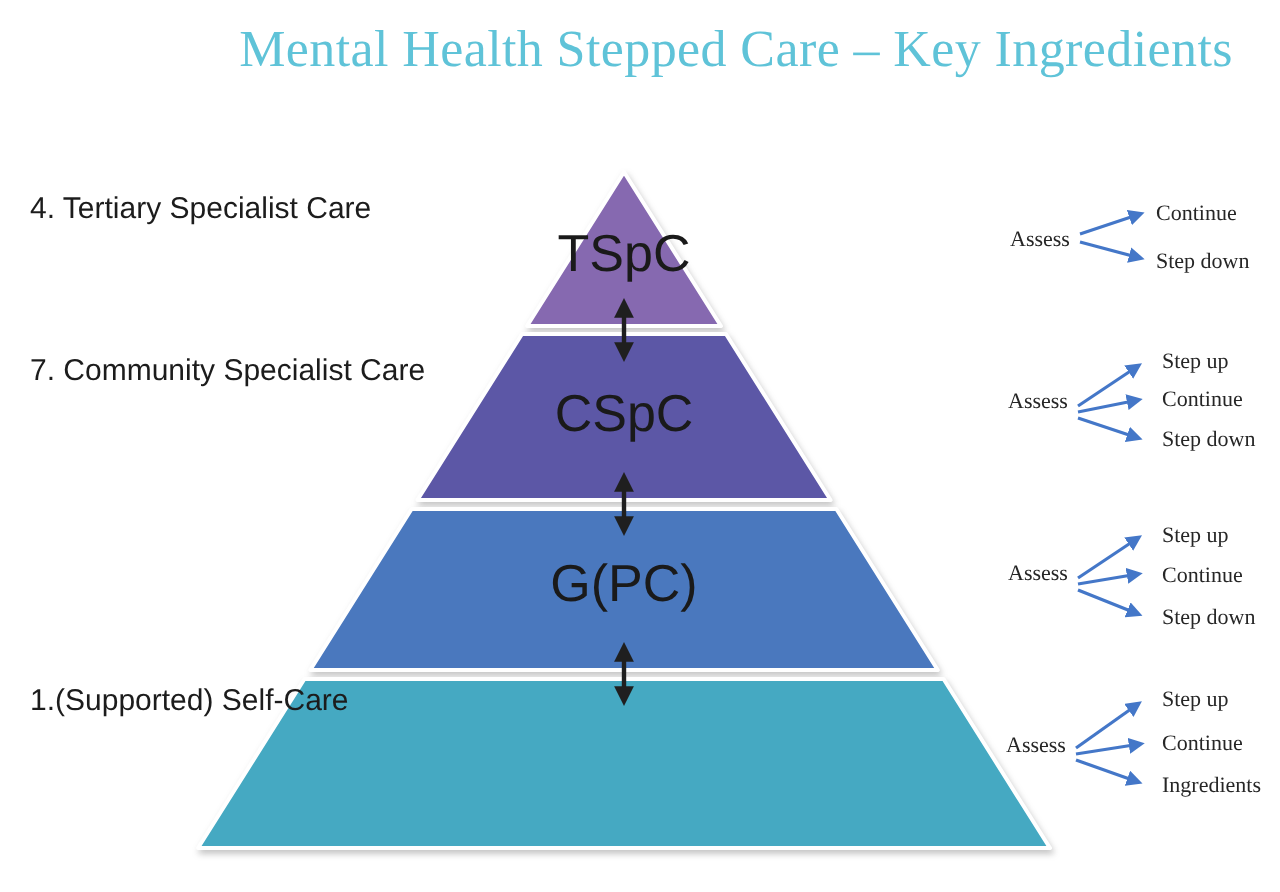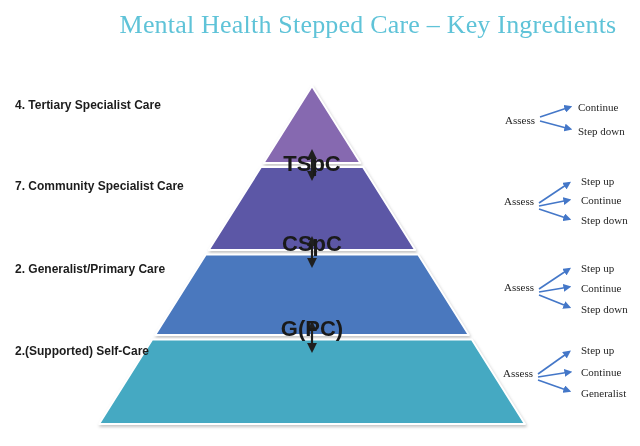--- a/index.html
+++ b/index.html
@@ -12,25 +12,25 @@
     text-align:center;font-family:"Liberation Serif", serif;font-weight:400;
     font-size:26px;color:#5fc3d8;letter-spacing:0.2px;padding-left:48px;
   }
   .pyr{position:absolute;left:0;top:0;}
   .pyr polygon{
     stroke:#ffffff;stroke-width:2;stroke-linejoin:round;
     filter:drop-shadow(1.5px 2px 1.5px rgba(90,90,90,0.35));
   }
   .side-label{
     position:absolute;left:15px;height:14px;line-height:14px;
-    font-size:12px;font-weight:700;color:#1c1c1c;white-space:nowrap;
+    font-size:15px;font-weight:400;color:#1c1c1c;white-space:nowrap;
   }
   .abbr{
     position:absolute;transform:translate(-50%,-50%);
-    font-size:22px;font-weight:700;color:#1a1a1a;white-space:nowrap;margin-top:37px;
+    font-size:26px;font-weight:400;color:#1a1a1a;white-space:nowrap;
   }
   .assess-label,.outcome{
     position:absolute;transform:translateY(-50%);white-space:nowrap;
     font-family:"Liberation Serif", serif;font-size:11px;color:#262626;
   }
 </style>
 </head>
 <body>
 
 <div class="stage">
@@ -72,22 +72,21 @@
       <line x1="539" y1="295" x2="569" y2="307" marker-end="url(#headBlue)"></line>
 
       <line x1="538" y1="374" x2="569" y2="352" marker-end="url(#headBlue)"></line>
       <line x1="538" y1="377" x2="570" y2="372" marker-end="url(#headBlue)"></line>
       <line x1="538" y1="380" x2="569" y2="391" marker-end="url(#headBlue)"></line>
     </g>
   </svg>
 
   <div class="side-label" style="top:98px">4. Tertiary Specialist Care</div>
   <div class="side-label" style="top:179px">7. Community Specialist Care</div>
-  <div class="side-label" style="top:262px">2. Generalist/Primary Care</div>
-  <div class="side-label" style="top:344px">2.(Supported) Self-Care</div>
+  <div class="side-label" style="top:344px">1.(Supported) Self-Care</div>
 
   <div class="abbr" style="left:312px;top:127px">TSpC</div>
   <div class="abbr" style="left:312px;top:292px">G(PC)</div>
   <div class="abbr" style="left:312px;top:207px">CSpC</div>
 
   <div class="assess-label" style="left:505px;top:120px">Assess</div>
   <div class="outcome" style="left:578px;top:107px">Continue</div>
   <div class="outcome" style="left:578px;top:131px">Step down</div>
 
   <div class="assess-label" style="left:504px;top:201px">Assess</div>
@@ -96,15 +95,15 @@
   <div class="outcome" style="left:581px;top:220px">Step down</div>
 
   <div class="assess-label" style="left:504px;top:287px">Assess</div>
   <div class="outcome" style="left:581px;top:268px">Step up</div>
   <div class="outcome" style="left:581px;top:288px">Continue</div>
   <div class="outcome" style="left:581px;top:309px">Step down</div>
 
   <div class="assess-label" style="left:503px;top:373px">Assess</div>
   <div class="outcome" style="left:581px;top:350px">Step up</div>
   <div class="outcome" style="left:581px;top:372px">Continue</div>
-  <div class="outcome" style="left:581px;top:393px">Generalist</div>
+  <div class="outcome" style="left:581px;top:393px">Ingredients</div>
 
 </div>
 
 </body></html>

